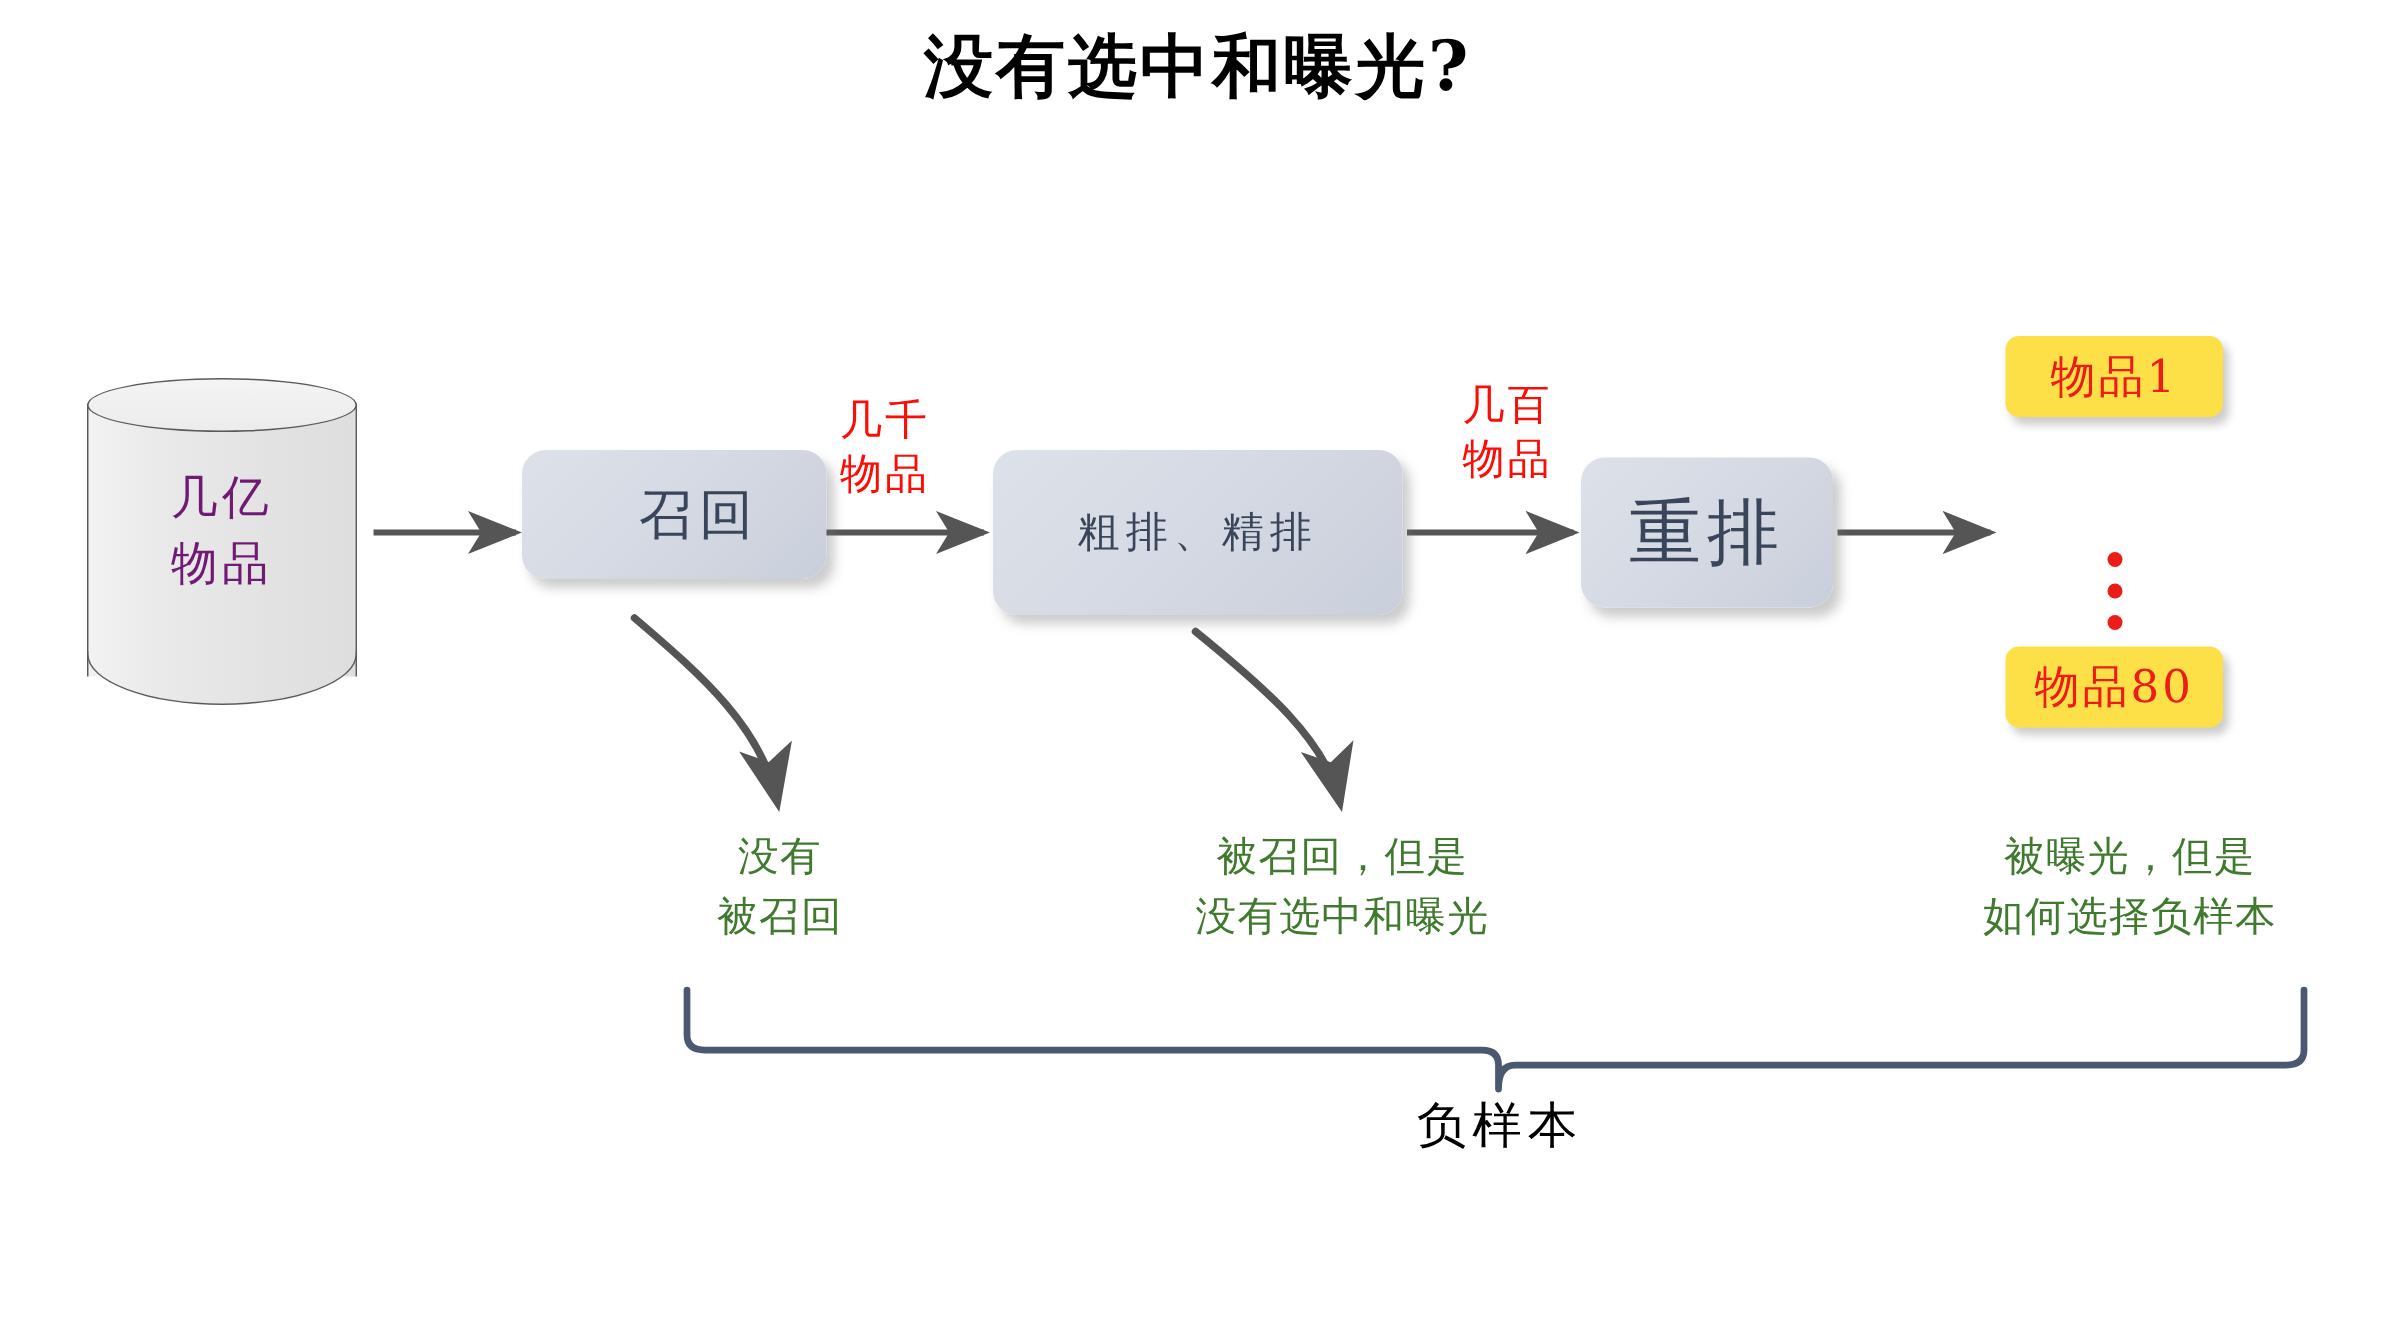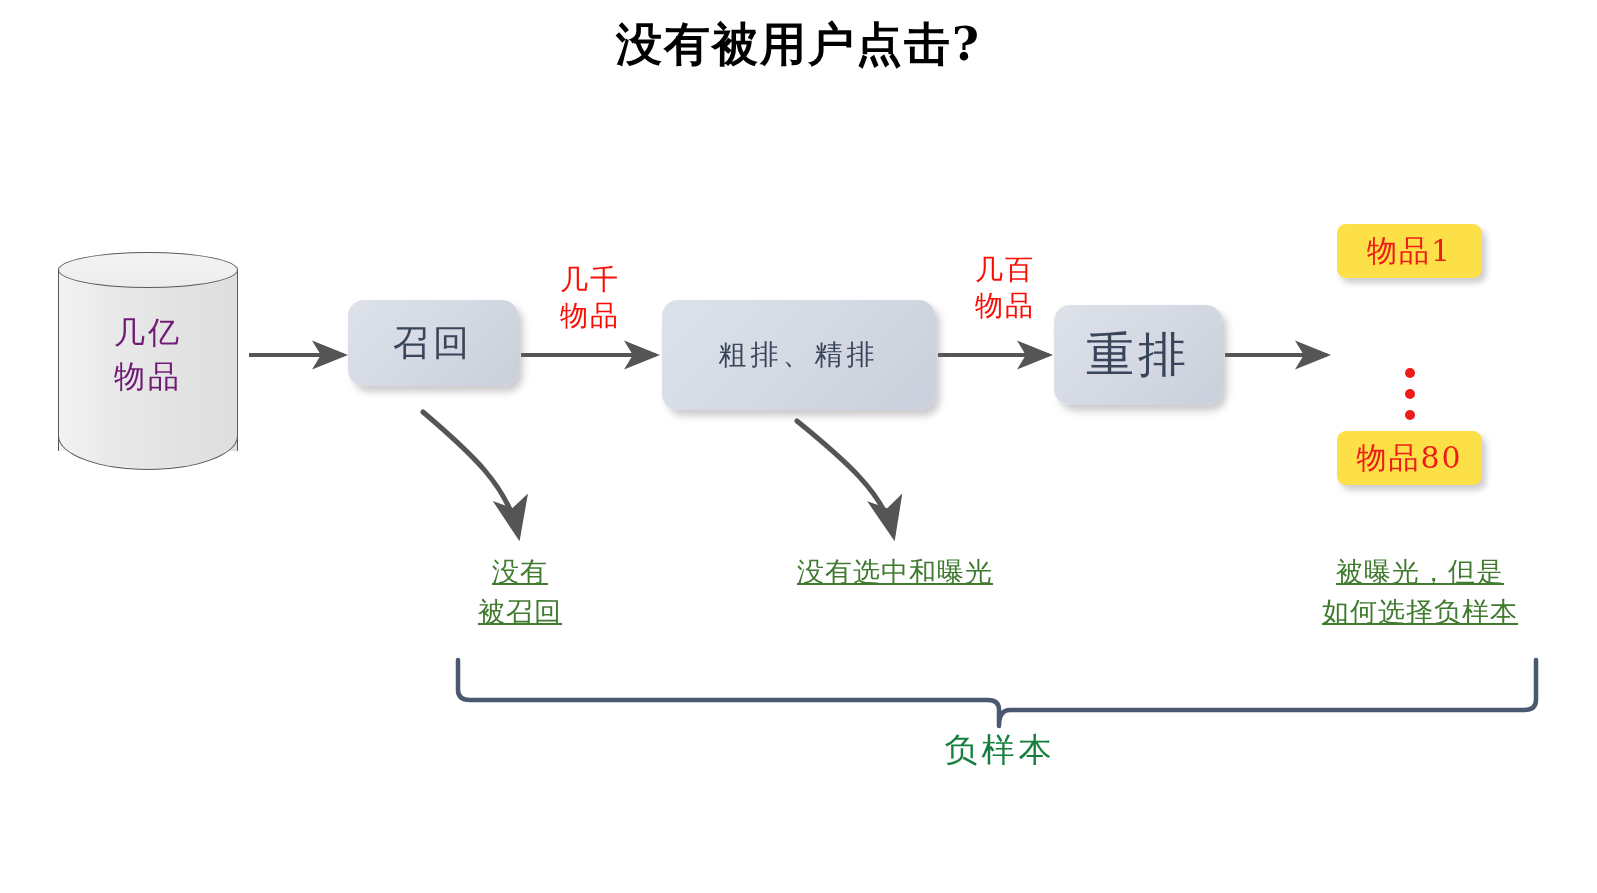--- a/index.html
+++ b/index.html
@@ -96,20 +96,21 @@
     display: flex;
     align-items: center;
     justify-content: center;
     color: #39455a;
     letter-spacing: 4px;
   }
   #box-recall {
     left: 348px; top: 300px;
     width: 170px; height: 86px;
     font-size: 36px;
+    padding-left: 33px;
   }
   #box-rank {
     left: 662px; top: 300px;
     width: 273px; height: 110px;
     font-size: 28px;
   }
   #box-rerank {
     left: 1054px; top: 305px;
     width: 168px; height: 100px;
     font-size: 48px;
@@ -165,48 +166,48 @@
   #qty-rank-out   { left: 945px; top: 252px; width: 120px; }
 
   
   .note-green {
     color: #3f7a2e;
     font-size: 27px;
     line-height: 40px;
     text-align: center;
     letter-spacing: 1px;
   }
-  .note-green span { display: block; text-decoration: underline; }
+  .note-green span { display: block; }
   #note-not-recalled   { left: 420px;  top: 552px; width: 200px; }
   #note-recalled-only  { left: 735px;  top: 552px; width: 320px; }
   #note-impressed-only { left: 1255px; top: 552px; width: 330px; }
 
   #brace-label {
     left: 870px;
     top: 728px;
     width: 260px;
     text-align: center;
-    color: #15803d;
+    color: #000000;
     font-size: 33px;
     letter-spacing: 4px;
   }
 
   
   #vector-layer {
     left: 0; top: 0;
     width: 1597px; height: 893px;
     pointer-events: none;
   }
 </style>
 </head>
 <body>
 
 <div id="stage">
 
-  <div class="abs" id="page-title">没有被用户点击?</div>
+  <div class="abs" id="page-title">没有选中和曝光?</div>
 
   <svg class="abs" id="vector-layer" viewBox="0 0 1597 893" xmlns="http://www.w3.org/2000/svg">
     <defs>
       <marker id="arrowhead" markerWidth="9" markerHeight="8" refX="8" refY="4" orient="auto" markerUnits="strokeWidth">
         <path d="M0,0.4 L9,4 L0,7.6 L2.2,4 Z" fill="#555555"></path>
       </marker>
       <marker id="arrowhead-curve" markerWidth="9" markerHeight="8" refX="7.5" refY="4" orient="auto" markerUnits="strokeWidth">
         <path d="M0,0.4 L9,4 L0,7.6 L2.2,4 Z" fill="#555555"></path>
       </marker>
     </defs>
@@ -281,20 +282,21 @@
   <div class="abs item-chip" id="item-last">
     <span>物品80</span>
   </div>
 
   <div class="abs note-green" id="note-not-recalled">
     <span>没有</span>
     <span>被召回</span>
   </div>
 
   <div class="abs note-green" id="note-recalled-only">
+    <span>被召回，但是</span>
     <span>没有选中和曝光</span>
   </div>
 
   <div class="abs note-green" id="note-impressed-only">
     <span>被曝光，但是</span>
     <span>如何选择负样本</span>
   </div>
 
   <div class="abs" id="brace-label">负样本</div>
 

